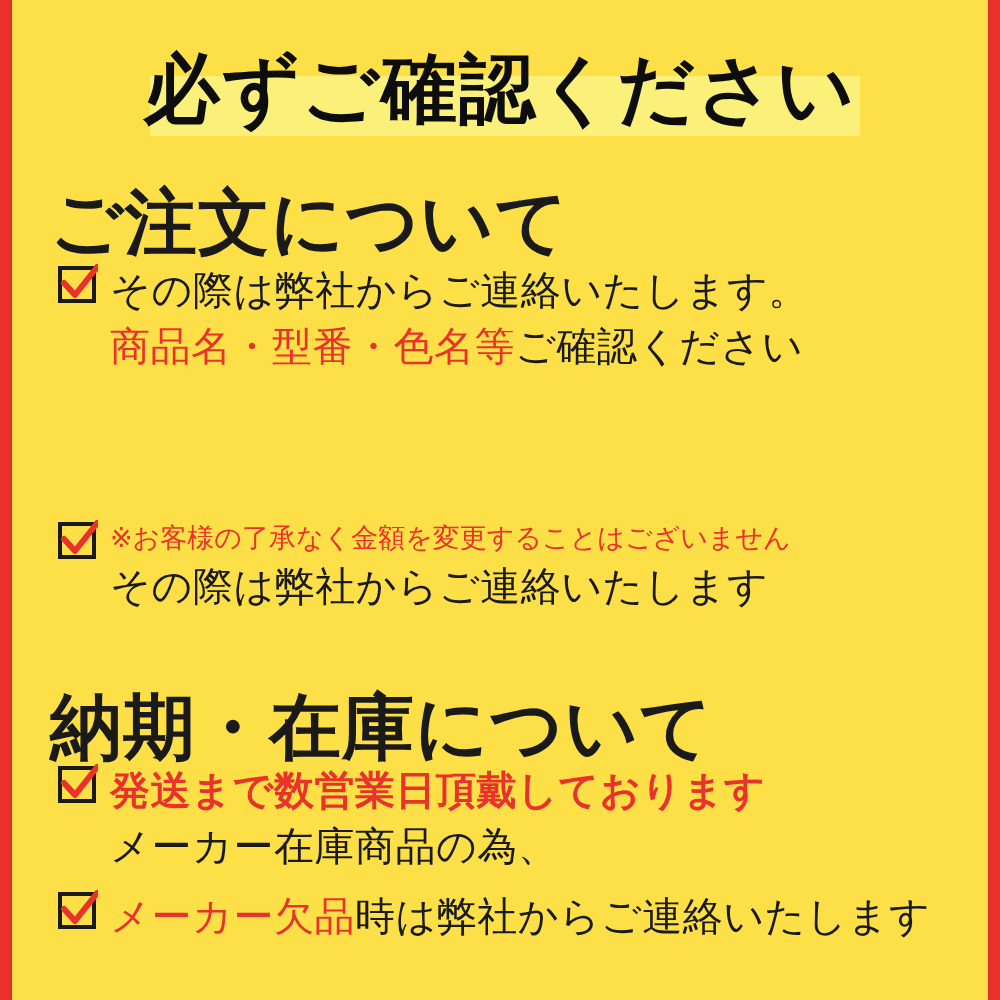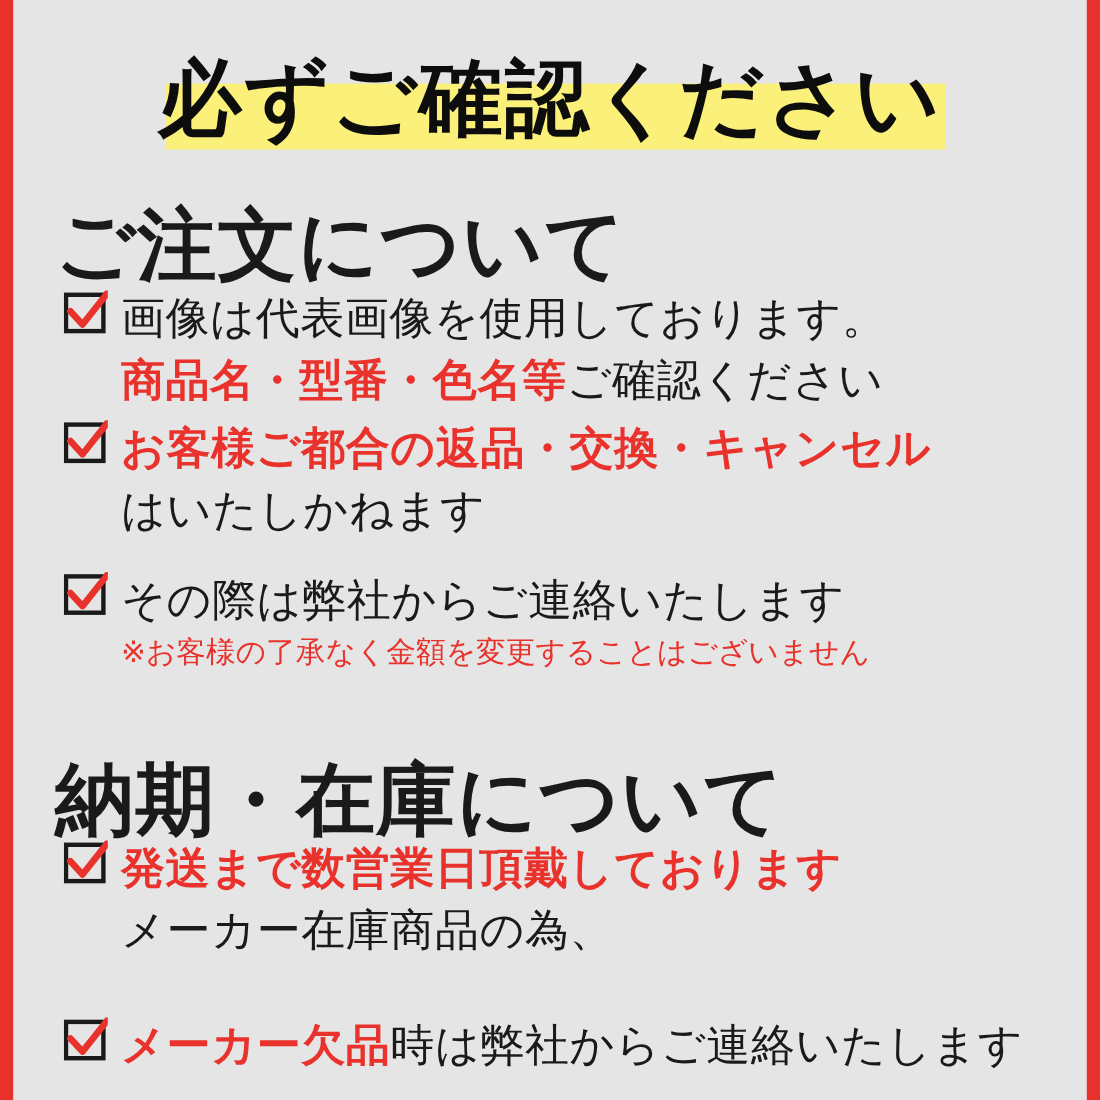--- a/index.html
+++ b/index.html
@@ -12,21 +12,21 @@
     background: #ffffff;
     font-family: "DejaVu Sans", "Liberation Sans", sans-serif;
     overflow: hidden;
   }
 
   .page {
     position: relative;
     width: 1000px;
     height: 1000px;
     box-sizing: border-box;
-    background: #e5e5e5;
+    background: #fde047;
   }
 
   
   .side-bar {
     position: absolute;
     top: 0;
     width: 12px;
     height: 1000px;
     background: #e8312a;
   }
@@ -112,32 +112,32 @@
     font-weight: bold;
   }
   .line.small {
     font-size: 27px;
     line-height: 40px;
     color: #e8322b;
     letter-spacing: 0;
   }
   .line .red-seg {
     color: #e8322b;
-    font-weight: bold;
+    font-weight: normal;
   }
   .line .blk-seg {
     color: #1a1a1a;
     font-weight: normal;
   }
 
   #item-1 { top: 262px; }
   #item-2 { top: 380px; }
   #item-3 { top: 518px; }
   #item-4 { top: 762px; }
-  #item-5 { top: 923px; }
+  #item-5 { top: 888px; }
 </style>
 </head>
 <body>
 
 <div class="page">
 
   <div class="side-bar left"></div>
   <div class="side-bar right"></div>
 
   <div class="content">
@@ -150,48 +150,36 @@
     <div class="section-heading" id="heading-order">ご注文について</div>
 
     <div class="item" id="item-1">
       <span class="check">
         <svg width="40" height="40" viewBox="0 0 40 40">
           <rect x="2" y="4" width="34" height="33" fill="none" stroke="#1a1a1a" stroke-width="4"></rect>
           <path d="M6 19 L17 31 L40 2" fill="none" stroke="#e8322b" stroke-width="6" stroke-linecap="round" stroke-linejoin="round"></path>
         </svg>
       </span>
       <div class="lines">
-        <div class="line">画像は代表画像を使用しております。</div>
+        <div class="line">その際は弊社からご連絡いたします。</div>
         <div class="line"><span class="red-seg">商品名・型番・色名等</span><span class="blk-seg">ご確認ください</span></div>
       </div>
     </div>
 
-    <div class="item" id="item-2">
-      <span class="check">
-        <svg width="40" height="40" viewBox="0 0 40 40">
-          <rect x="2" y="4" width="34" height="33" fill="none" stroke="#1a1a1a" stroke-width="4"></rect>
-          <path d="M6 19 L17 31 L40 2" fill="none" stroke="#e8322b" stroke-width="6" stroke-linecap="round" stroke-linejoin="round"></path>
-        </svg>
-      </span>
-      <div class="lines">
-        <div class="line red">お客様ご都合の返品・交換・キャンセル</div>
-        <div class="line">はいたしかねます</div>
-      </div>
-    </div>
 
     <div class="item" id="item-3">
       <span class="check">
         <svg width="40" height="40" viewBox="0 0 40 40">
           <rect x="2" y="4" width="34" height="33" fill="none" stroke="#1a1a1a" stroke-width="4"></rect>
           <path d="M6 19 L17 31 L40 2" fill="none" stroke="#e8322b" stroke-width="6" stroke-linecap="round" stroke-linejoin="round"></path>
         </svg>
       </span>
       <div class="lines">
+        <div class="line small">※お客様の了承なく金額を変更することはございません</div>
         <div class="line">その際は弊社からご連絡いたします</div>
-        <div class="line small">※お客様の了承なく金額を変更することはございません</div>
       </div>
     </div>
 
     <div class="section-heading" id="heading-delivery">納期・在庫について</div>
 
     <div class="item" id="item-4">
       <span class="check">
         <svg width="40" height="40" viewBox="0 0 40 40">
           <rect x="2" y="4" width="34" height="33" fill="none" stroke="#1a1a1a" stroke-width="4"></rect>
           <path d="M6 19 L17 31 L40 2" fill="none" stroke="#e8322b" stroke-width="6" stroke-linecap="round" stroke-linejoin="round"></path>

